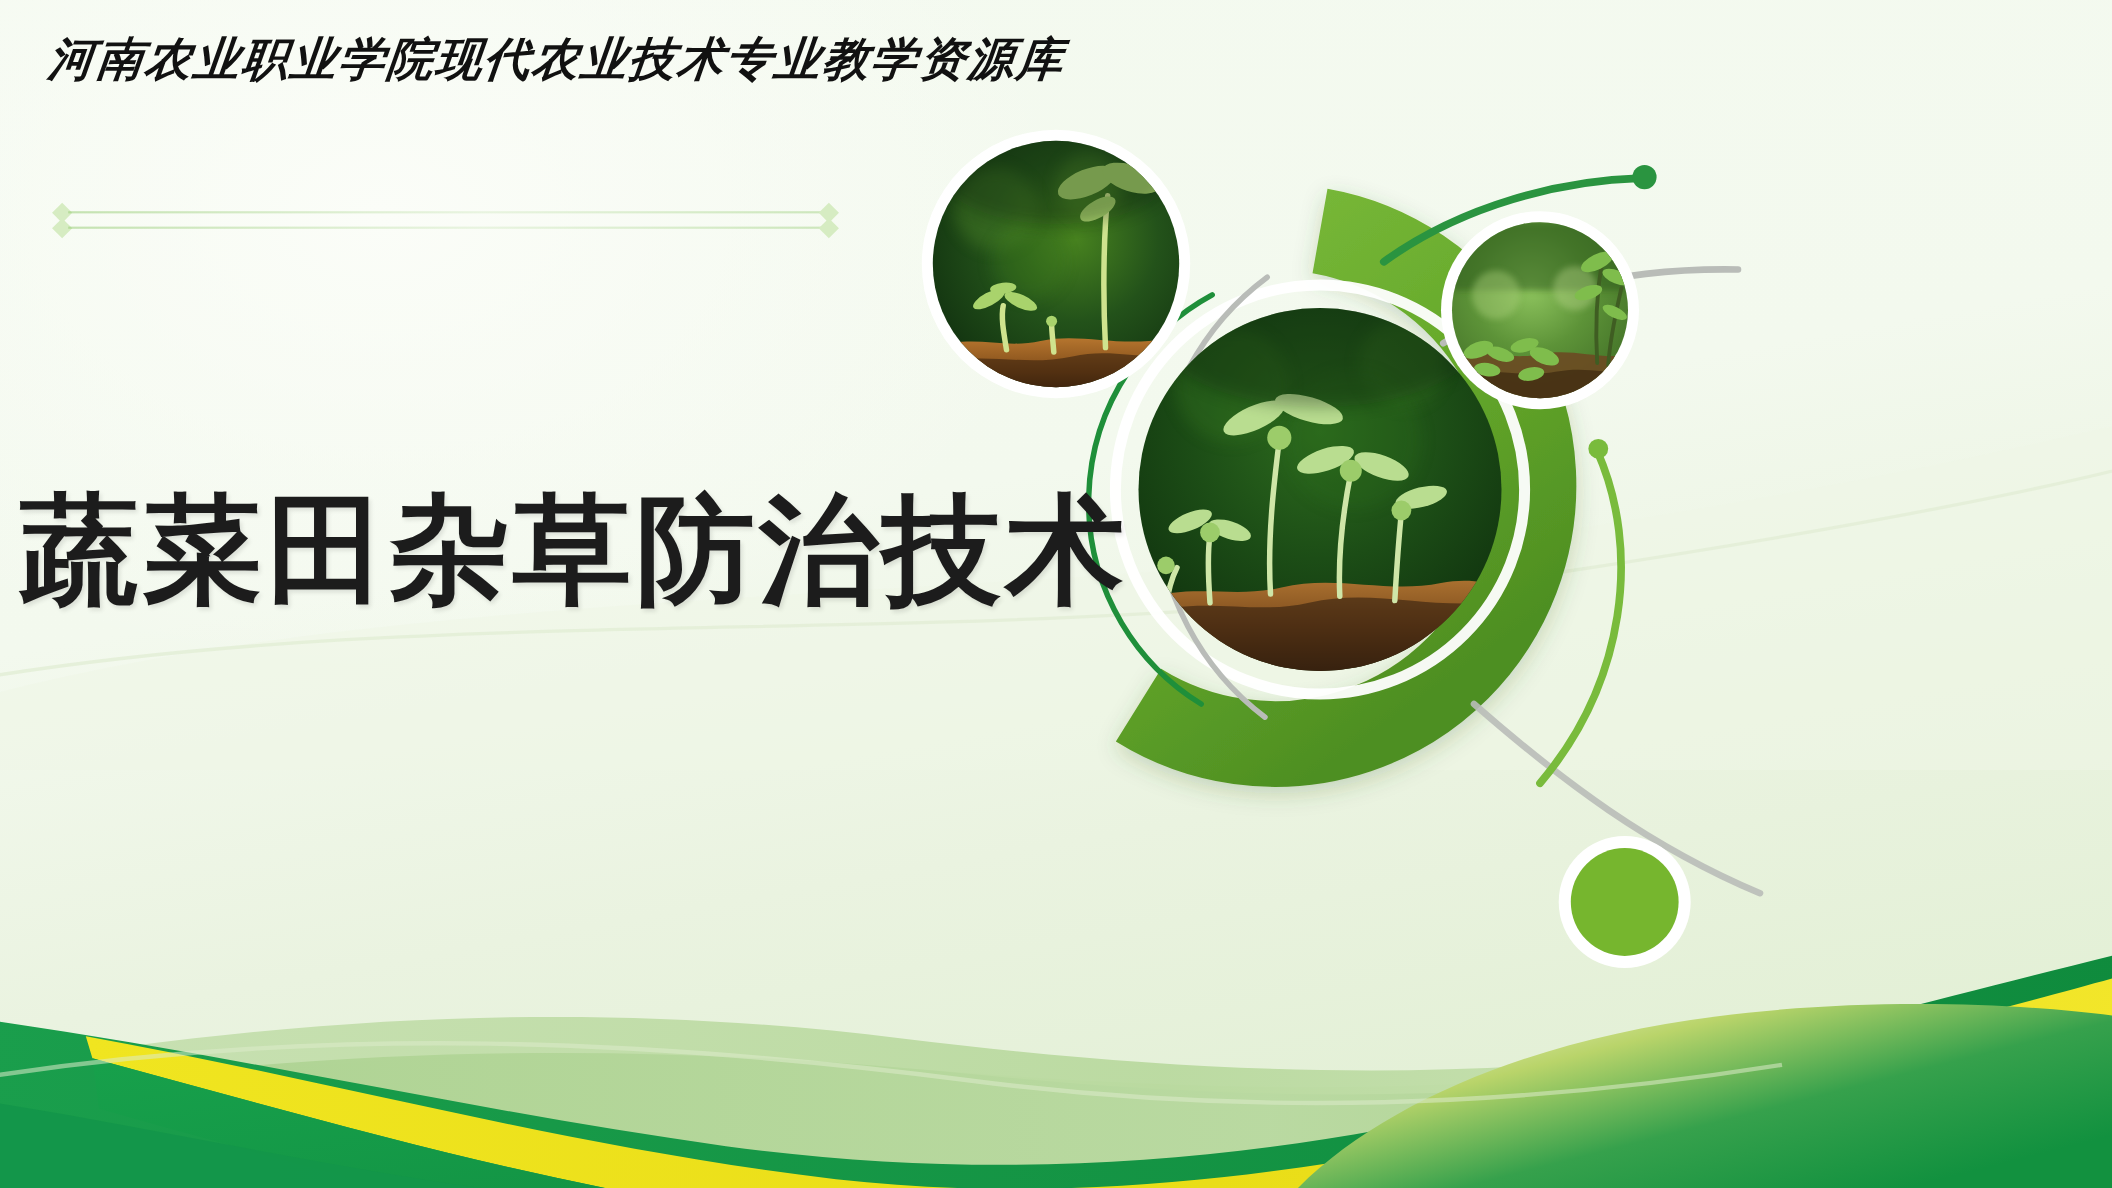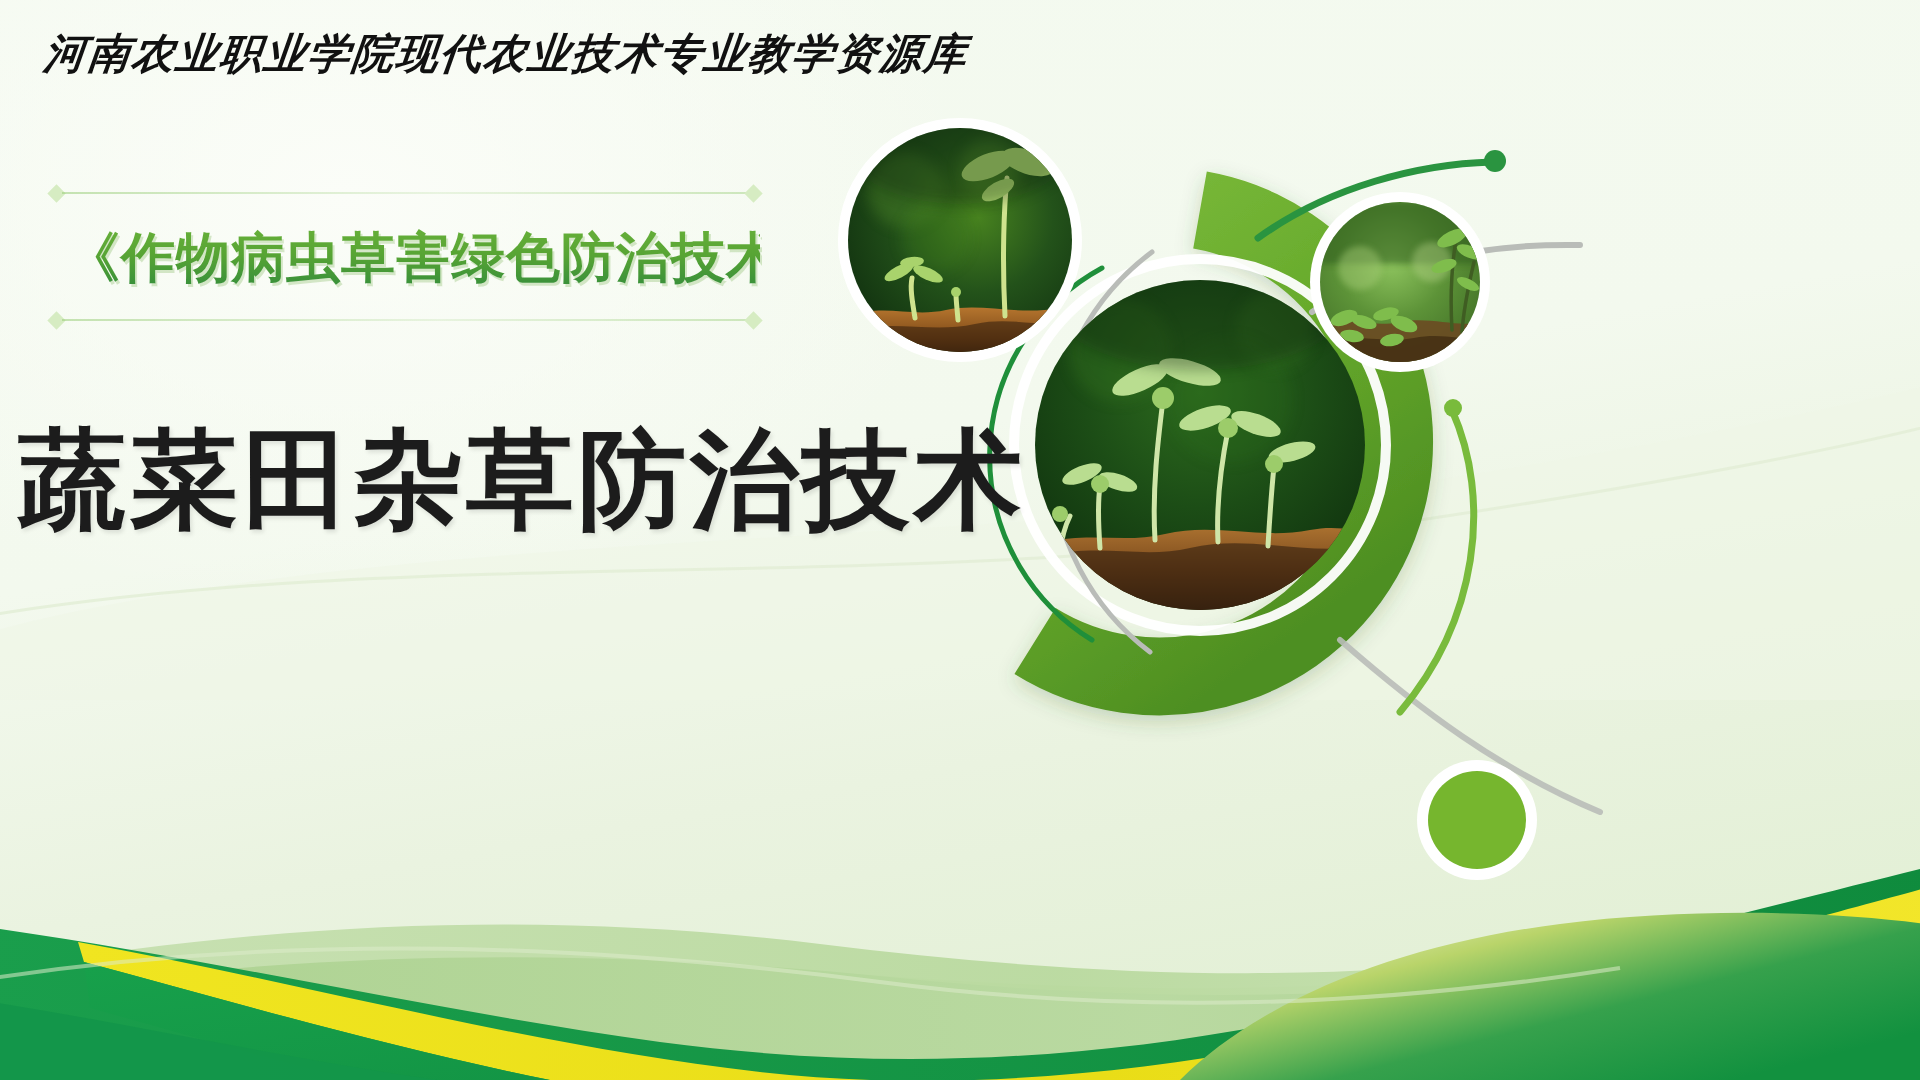--- a/index.html
+++ b/index.html
@@ -52,21 +52,21 @@
     font-weight:700; font-size:54px; letter-spacing:1px;
     white-space:nowrap;
     background:linear-gradient(180deg,#69b23a 0%,#57a434 46%,#2f8a3d 100%);
     -webkit-background-clip:text; background-clip:text;
     color:transparent; -webkit-text-fill-color:transparent;
     filter:drop-shadow(2px 3px 0 rgba(140,190,110,.35));
   }
 
   
   #main-title {
-    position:absolute; left:18px; top:408px;
+    position:absolute; left:18px; top:428px;
     font-family:"Liberation Sans", sans-serif;
     font-weight:700; font-size:108px; letter-spacing:4px;
     color:#1c1c1c; white-space:nowrap; z-index:6;
     text-shadow:2px 3px 4px rgba(0,0,0,.10);
   }
 </style>
 </head>
 <body>
 
 <div id="stage">
@@ -317,21 +317,20 @@
   </svg>
 
   <div id="brand">河南农业职业学院现代农业技术专业教学资源库</div>
 
   <div id="subtitle-block">
     <div class="deco-rule">
       <span class="dia l"></span>
       <span class="line"></span>
       <span class="dia r"></span>
     </div>
-    <div id="subtitle">《作物病虫草害绿色防治技术》</div>
     <div class="deco-rule">
       <span class="dia l"></span>
       <span class="line"></span>
       <span class="dia r"></span>
     </div>
   </div>
 
   <div id="main-title">蔬菜田杂草防治技术</div>
 
 </div>

